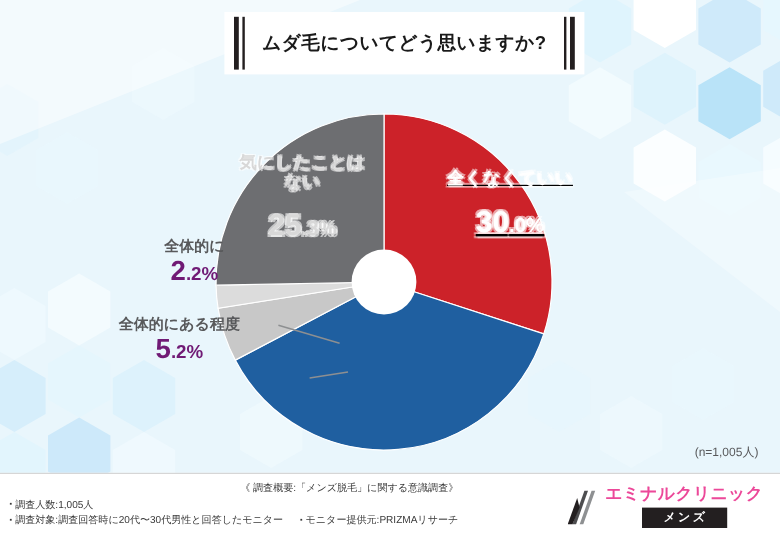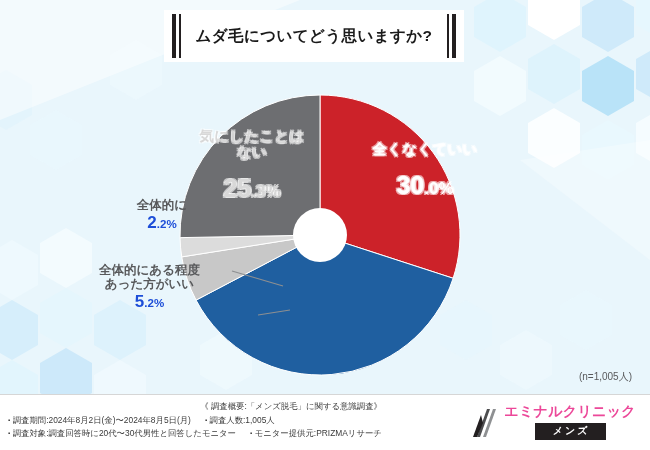--- a/index.html
+++ b/index.html
@@ -9,21 +9,21 @@
     background:#e9f6fc;
     position:relative;
     overflow:hidden;
   }
 
   
   #hexbg { position:absolute; inset:0; width:650px; height:450px; }
 
   
   #title-wrap {
-    position:absolute; left:164px; top:10px;
+    position:absolute; left:187px; top:10px;
     width:300px; height:52px;
     background:#ffffff;
     display:flex; align-items:center; justify-content:center;
   }
   .bar-group { position:absolute; top:4px; height:44px; display:flex; gap:3px; }
   .bar-group.left  { left:8px; }
   .bar-group.right { right:8px; }
   .bar-thick { width:4px;  height:44px; background:#231f20; }
   .bar-thin  { width:2px;  height:44px; background:#231f20; }
   #title-text {
@@ -54,21 +54,21 @@
     color:#ffffff; font-size:25px; margin-top:14px;
     text-shadow: -1.4px -1.4px 0 rgba(255,255,255,.6),
                   1.4px -1.4px 0 rgba(255,255,255,.6),
                  -1.4px  1.4px 0 rgba(255,255,255,.6),
                   1.4px  1.4px 0 rgba(255,255,255,.6);
   }
   .inside.gray .name, .inside.gray .pct { color:#d8d8d8; }
 
   
   .outside .name { color:#58595b; font-size:12.5px; }
-  .outside .pct  { color:#1d4ed8; font-size:17px; margin-top:1px; }
+  .outside .pct  { color:#701a75; font-size:23px; margin-top:1px; }
 
   #sample-note {
     position:absolute; right:18px; top:370px;
     font-size:10px; color:#58595b;
   }
 
   
   #footer {
     position:absolute; left:0; bottom:0; width:650px; height:56px;
     background:#ffffff;
@@ -161,52 +161,50 @@
         <path d="M 180 167 L 41.72363231668072 188.90082510563235 A 140 140 0 0 1 40.02487066668675 169.63878156015713 Z" fill="#dcdcdc" stroke="#ffffff" stroke-width="1"></path>
         <path d="M 180 167 L 40.02487066668675 169.63878156015713 A 140 140 0 0 1 179.99999999999997 27 Z" fill="#6d6e71" stroke="#ffffff" stroke-width="1"></path>
       </g>
 
     <line x1="118" y1="247" x2="150" y2="242" stroke="#8d8f91" stroke-width="1.2"></line>
     <line x1="92" y1="203" x2="143" y2="218" stroke="#8d8f91" stroke-width="1.2"></line>
     <circle cx="180" cy="167" r="27" fill="#ffffff"></circle>
   </svg>
 
   
-  <div class="seg-label inside" style="left:210px; top:73px; width:150px;">
+  <div class="seg-label inside" style="left:210px; top:73px; width:150px;text-decoration:underline;">
     <span class="name">全くなくていい</span>
     <span class="pct"><span>30</span><span class="dec">.0%</span></span>
   </div>
 
 
   <div class="seg-label inside gray" style="left:47px; top:60px; width:130px;">
     <span class="name">気にしたことは</span>
     <span class="name">ない</span>
     <span class="pct"><span>25</span><span class="dec">.3%</span></span>
   </div>
 
   
   <div class="seg-label outside" style="left:-98px; top:195px; width:215px;">
     <span class="name">全体的にある程度</span>
-    <span class="name">あった方がいい</span>
     <span class="pct"><span>5</span><span class="dec">.2%</span></span>
   </div>
 
   <div class="seg-label outside" style="left:-48px; top:130px; width:140px;">
     <span class="name">全体的に</span>
     <span class="pct"><span>2</span><span class="dec">.2%</span></span>
   </div>
 </div>
 
 <div id="sample-note">(n=1,005人)</div>
 
 <div id="footer">
   <div id="survey-block">
     <div id="survey-head">《 調査概要:「メンズ脱毛」に関する意識調査》</div>
     <div class="survey-row">
-      <div class="survey-item">調査期間:2024年8月2日(金)〜2024年8月5日(月)</div>
       <div class="survey-item">調査人数:1,005人</div>
     </div>
     <div class="survey-row">
       <div class="survey-item">調査対象:調査回答時に20代〜30代男性と回答したモニター</div>
       <div class="survey-item">モニター提供元:PRIZMAリサーチ</div>
     </div>
   </div>
 
   <div id="logo">
     <svg id="logo-mark" width="26" height="30" viewBox="0 0 26 30" xmlns="http://www.w3.org/2000/svg">

